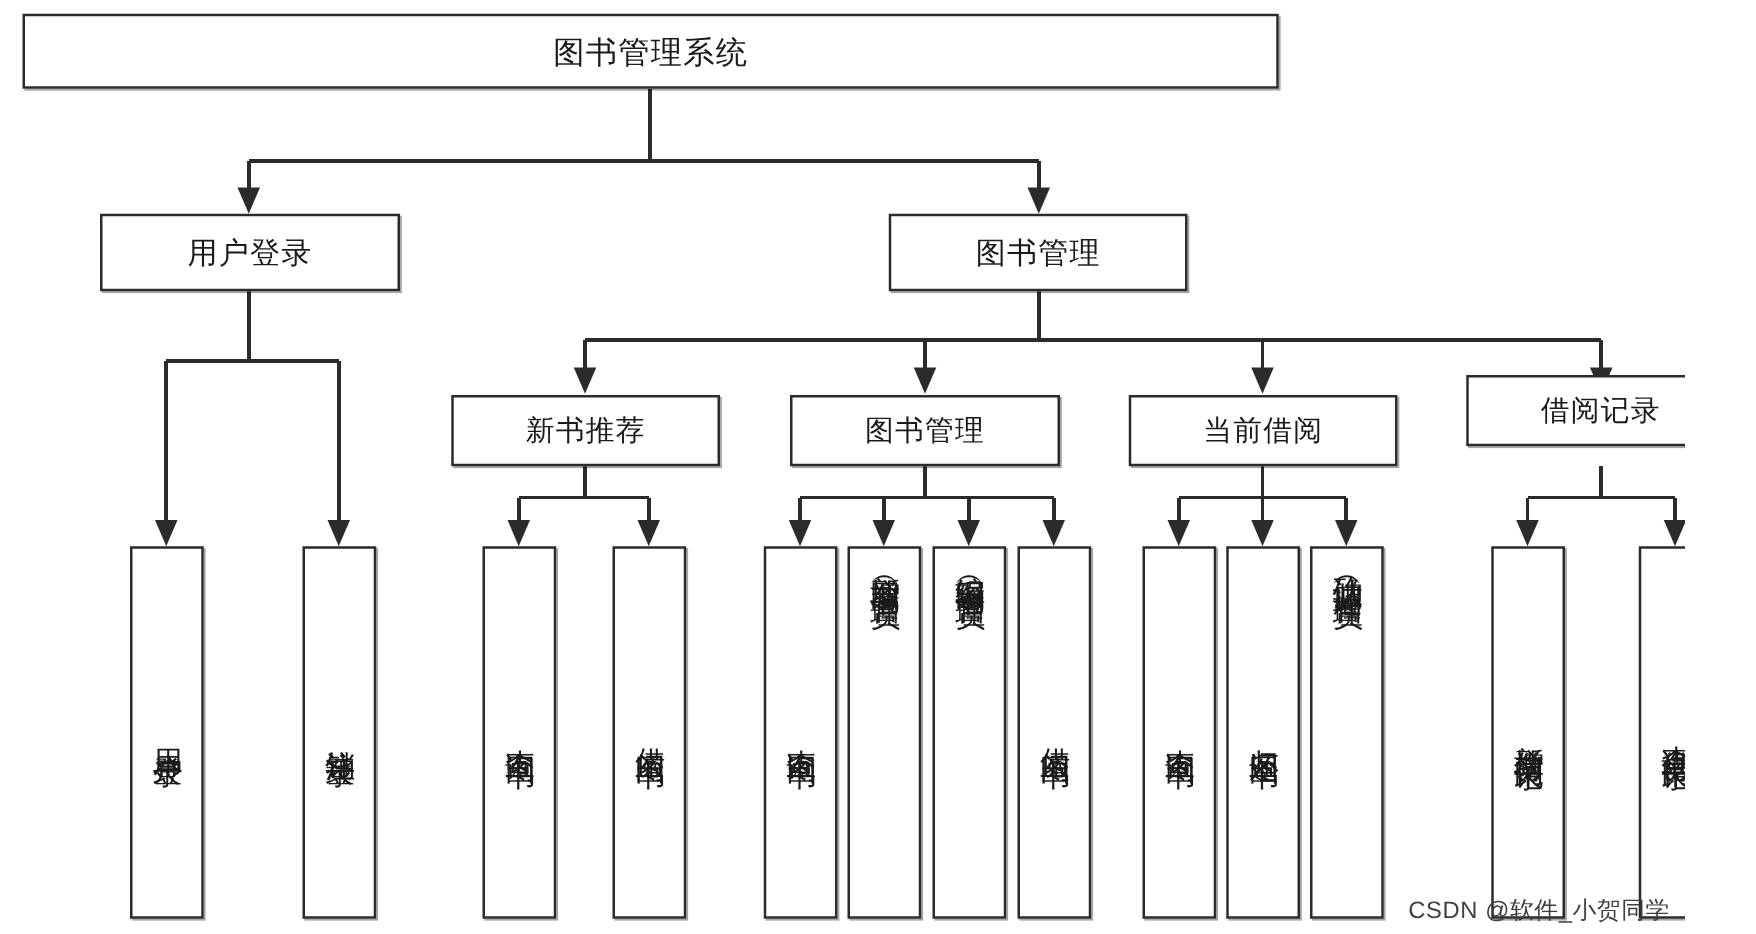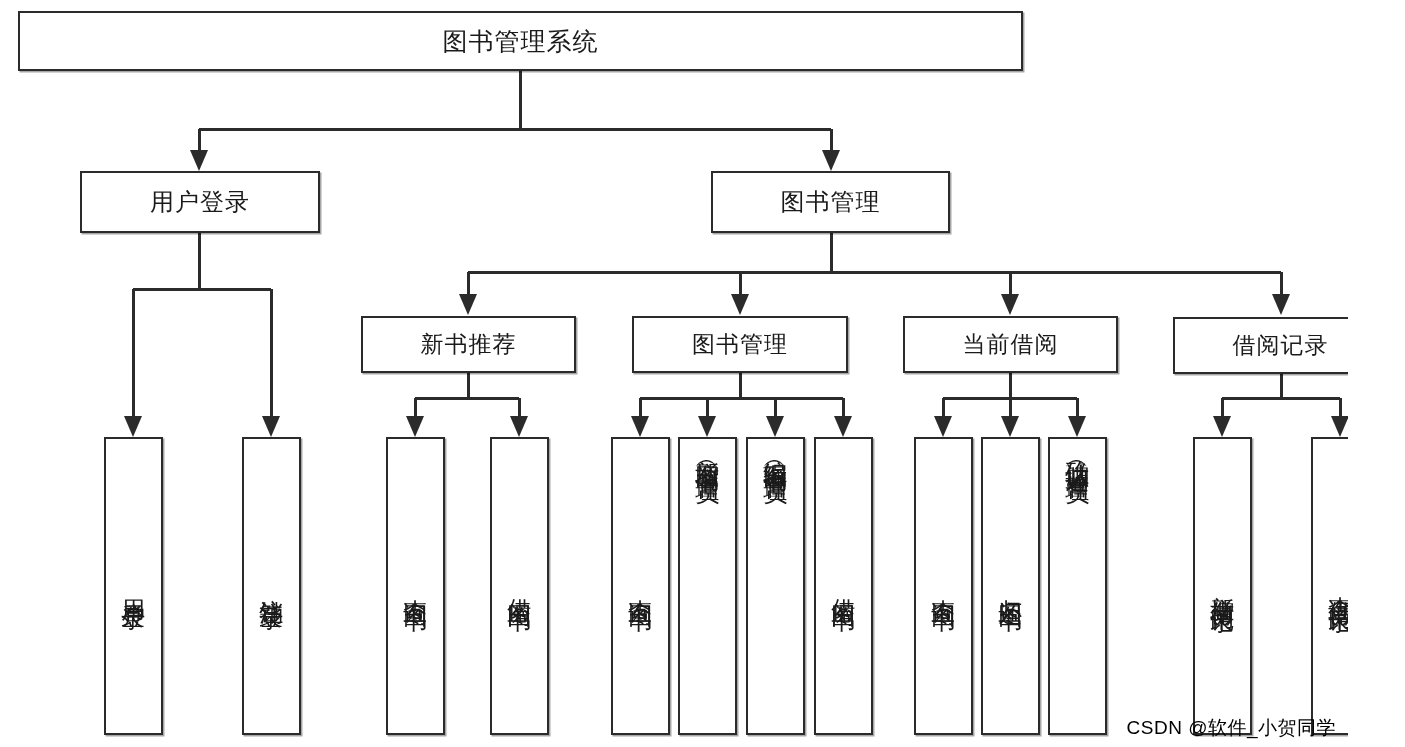--- a/index.html
+++ b/index.html
@@ -62,21 +62,21 @@
   }
   .node-leaf.leaf-tall .node-label {
     align-self: flex-start;
     margin-top: 2px;
   }
   .watermark {
     position: absolute;
     right: 12px;
     bottom: 6px;
     font-size: 19px;
-    color: #000000;
+    color: #404040;
     white-space: pre;
     letter-spacing: 0.5px;
   }
 </style>
 </head>
 <body>
 
 <div id="canvas">
 
   <svg id="diagram-svg" viewBox="0 0 1405 747" xmlns="http://www.w3.org/2000/svg">
@@ -178,21 +178,21 @@
   </div>
 
   <div class="node-box node-l3" style="left:632px; top:316px; width:216px; height:57px;">
     <span class="node-label">图书管理</span>
   </div>
 
   <div class="node-box node-l3" style="left:903px; top:316px; width:215px; height:57px;">
     <span class="node-label">当前借阅</span>
   </div>
 
-  <div class="node-box node-l3" style="left:1173px; top:317px; width:215px; height:57px;">
+  <div class="node-box node-l3" style="left:1173px; top:300px; width:215px; height:57px;">
     <span class="node-label">借阅记录</span>
   </div>
 
   <div class="node-box node-leaf" style="left:104px; top:437px; width:59px; height:298px;">
     <span class="node-label">用户登录</span>
   </div>
 
   <div class="node-box node-leaf" style="left:242px; top:437px; width:59px; height:298px;">
     <span class="node-label">注销登录</span>
   </div>

